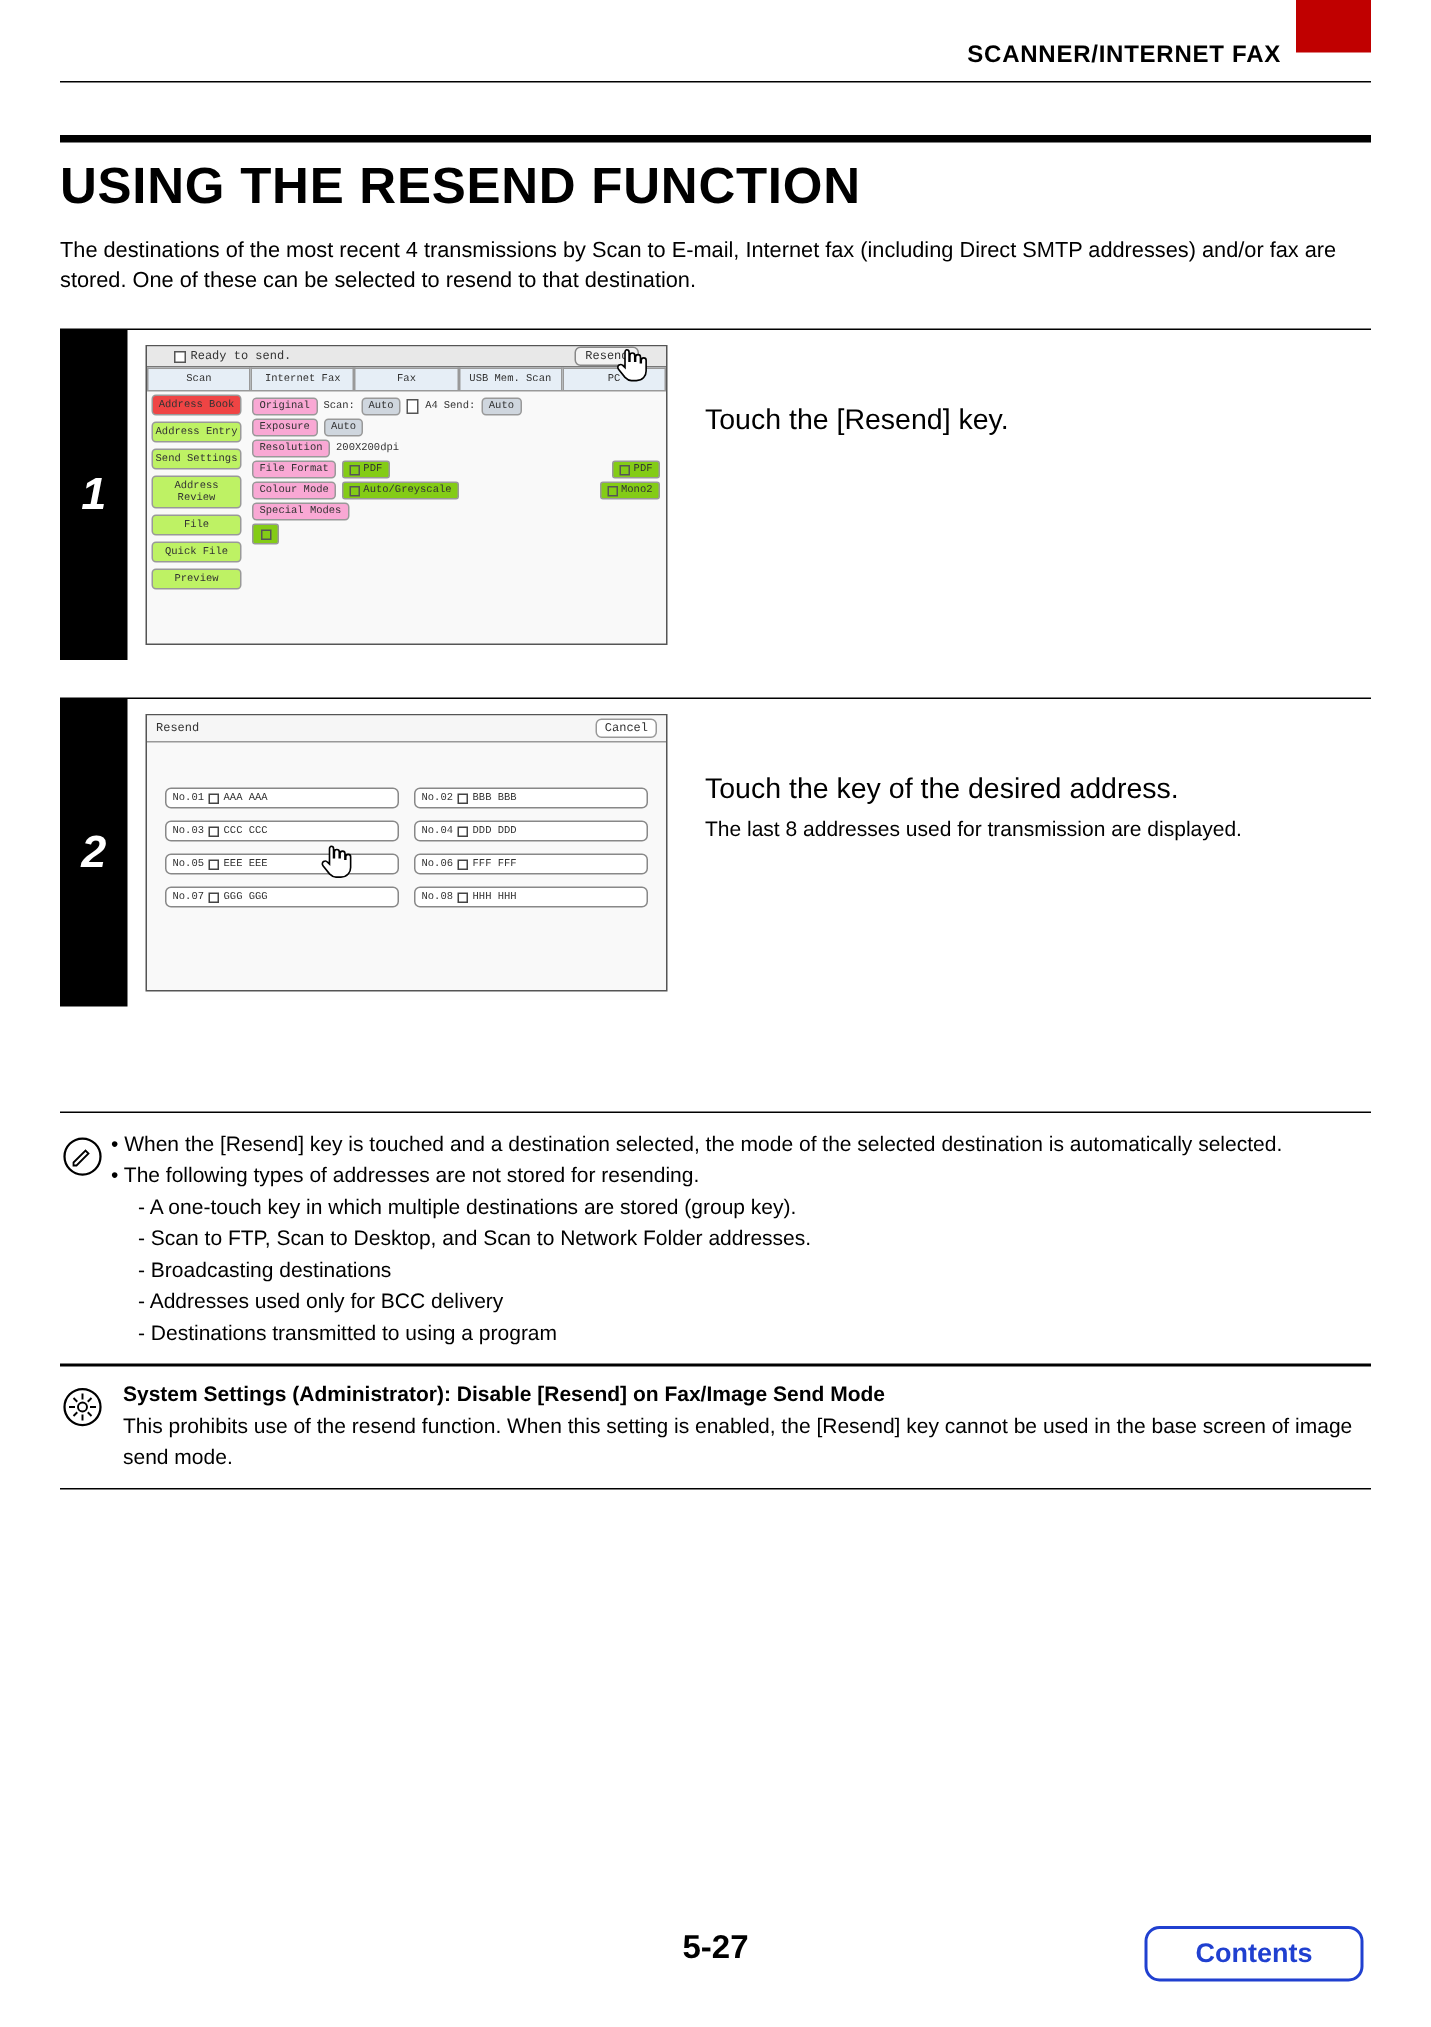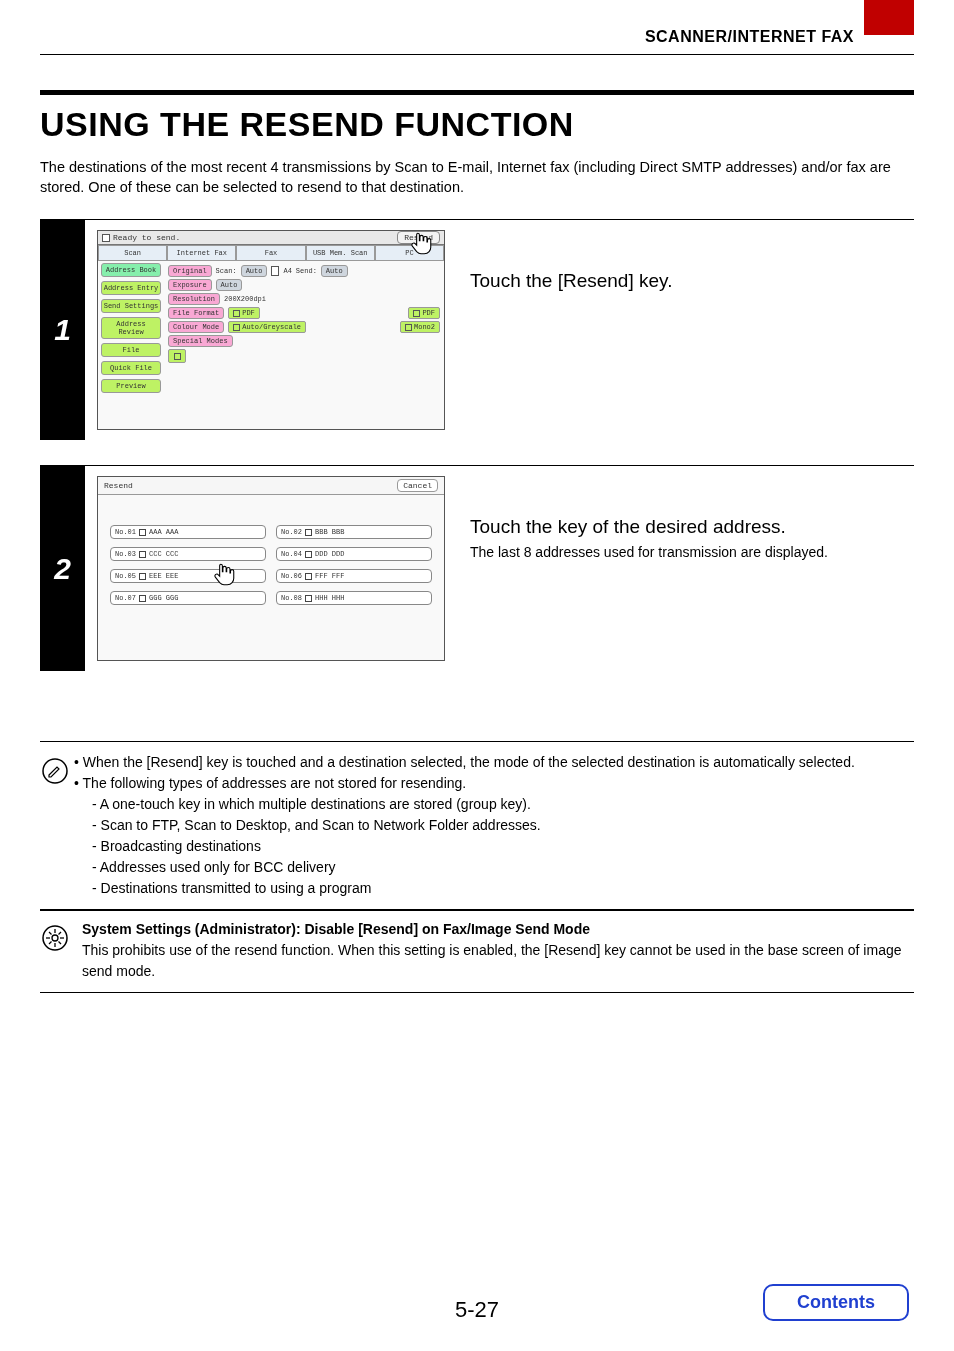--- a/index.html
+++ b/index.html
@@ -18,35 +18,35 @@
   .stepnum { width: 45px; background: #000; color: #fff; display: flex; align-items: center; justify-content: center; font-size: 30px; font-weight: bold; font-style: italic; }
   .stepbody { flex: 1; display: flex; }
   .stepimg { width: 370px; padding: 10px 10px 10px 12px; }
   .steptext { flex: 1; padding: 10px 0 10px 15px; }
   .steptext h2 { font-size: 19px; font-weight: normal; margin-top: 40px; }
   .steptext p { font-size: 14px; margin-top: 6px; }
 
   
   .panel { border: 1px solid #555; font-family: "Courier New", monospace; font-size: 8px; color: #333; background: #f9f9f9; position: relative; }
   .panel1 { height: 200px; }
-  .p1-top { height: 14px; background: #e8e8e8; border-bottom: 1px solid #777; display: flex; align-items: center; padding: 0 4px; justify-content: space-between; }
+  .p1-top { height: 14px; background: #e8e8e8; border-bottom: 1px solid #777; display: flex; align-items: center; padding: 0 18px; justify-content: space-between; }
   .p1-top-left { display: flex; align-items: center; gap: 3px; }
   .tinyicon { width: 8px; height: 8px; border: 1px solid #555; background: #fff; display: inline-block; }
   .resend-btn { border: 1px solid #888; background: #f3f3f3; padding: 1px 6px; border-radius: 4px; font-size: 8px; position: relative; }
   .tabs { display: flex; border-bottom: 1px solid #999; }
   .tab { flex: 1; text-align: center; padding: 3px 0; border: 1px solid #999; background: #e6eef6; font-size: 7px; border-bottom: none; }
   .p1-body { display: flex; height: calc(100% - 14px - 16px); }
   .sidecol { width: 66px; display: flex; flex-direction: column; }
   .sidebtn { border: 1px solid #999; background: #bef264; margin: 2px 3px; padding: 2px 0; text-align: center; font-size: 7px; border-radius: 3px; }
   .maincol { flex: 1; padding: 2px 4px; }
   .mrow { display: flex; align-items: center; gap: 4px; margin: 2px 0; font-size: 7px; }
   .mrow .chip { border: 1px solid #999; background: #f9a8d4; padding: 1px 4px; border-radius: 3px; }
   .mrow .chip.dark { background: #cfd6de; }
   .mrow .tinybox { width: 8px; height: 10px; border: 1px solid #555; background: #fff; }
-  .mrow .plainbox { border: 1px solid #999; border-radius: 2px; padding: 1px 4px; background: #bef264; display: inline-flex; align-items: center; gap: 2px; }
+  .mrow .plainbox { border: 1px solid #999; border-radius: 2px; padding: 1px 4px; background: #84cc16; display: inline-flex; align-items: center; gap: 2px; }
   .mini-icon { width:7px; height:7px; border:1px solid #555; display:inline-block; }
   .cursor1 { position: absolute; top: 0px; right: 10px; width: 26px; height: 26px; }
 
   
   .panel2 { height: 185px; }
   .p2-top { height: 18px; border-bottom: 1px solid #999; display: flex; align-items: center; justify-content: space-between; padding: 0 6px; font-size: 8px; background: #f6f6f6; }
   .p2-top .cancel { border: 1px solid #999; border-radius: 4px; padding: 1px 5px; background: #fff; }
   .p2-grid { display: grid; grid-template-columns: 1fr 1fr; gap: 8px 10px; padding: 30px 12px 10px 12px; }
   .p2-btn { border: 1px solid #888; border-radius: 4px; padding: 2px 4px; display: flex; align-items: center; gap: 3px; font-size: 7px; background: #fff; }
   .p2-btn .ic { width: 7px; height: 7px; border: 1px solid #444; display:inline-block; }
@@ -59,21 +59,21 @@
   .noteicon { width: 30px; height: 30px; flex-shrink: 0; display:flex; align-items:center; justify-content:center; margin-top:4px;}
   .notetext { font-size: 14px; line-height: 1.5; }
   .notetext ul { list-style: none; }
   .notetext .dot::before { content: "• "; }
   .notetext .dash { padding-left: 18px; }
   .notetext .dash::before { content: "-  "; }
 
   .settingsbox { border-top: 1px solid #000; border-bottom: 1px solid #000; padding: 8px 6px 10px 0; display: flex; gap: 12px; }
   .settingsbox .notetext .bold { font-weight: bold; }
 
-  .pagenum { position: absolute; bottom: 28px; left: 0; width: 100%; text-align: center; font-size: 22px; font-weight: normal; }
+  .pagenum { position: absolute; bottom: 40px; left: 0; width: 100%; text-align: center; font-size: 22px; font-weight: bold; }
   .contents-btn { position: absolute; bottom: 30px; right: 45px; border: 2px solid #2040d0; border-radius: 10px; padding: 6px 32px; color: #2040d0; font-weight: bold; font-size: 18px; background: #fff; }
 </style>
 </head>
 <body>
 
 <div class="page">
 
   <div class="topbar">
     <div class="redtab"></div>
   </div>
@@ -98,21 +98,21 @@
           </div>
           <div class="tabs">
             <div class="tab">Scan</div>
             <div class="tab">Internet Fax</div>
             <div class="tab">Fax</div>
             <div class="tab">USB Mem. Scan</div>
             <div class="tab">PC</div>
           </div>
           <div class="p1-body">
             <div class="sidecol">
-              <div class="sidebtn" style="background:#86efac;">Address Book</div>
+              <div class="sidebtn" style="background:#ef4444;">Address Book</div>
               <div class="sidebtn">Address Entry</div>
               <div class="sidebtn">Send Settings</div>
               <div class="sidebtn">Address Review</div>
               <div class="sidebtn">File</div>
               <div class="sidebtn">Quick File</div>
               <div class="sidebtn">Preview</div>
             </div>
             <div class="maincol">
               <div class="mrow">
                 <span class="chip">Original</span>

